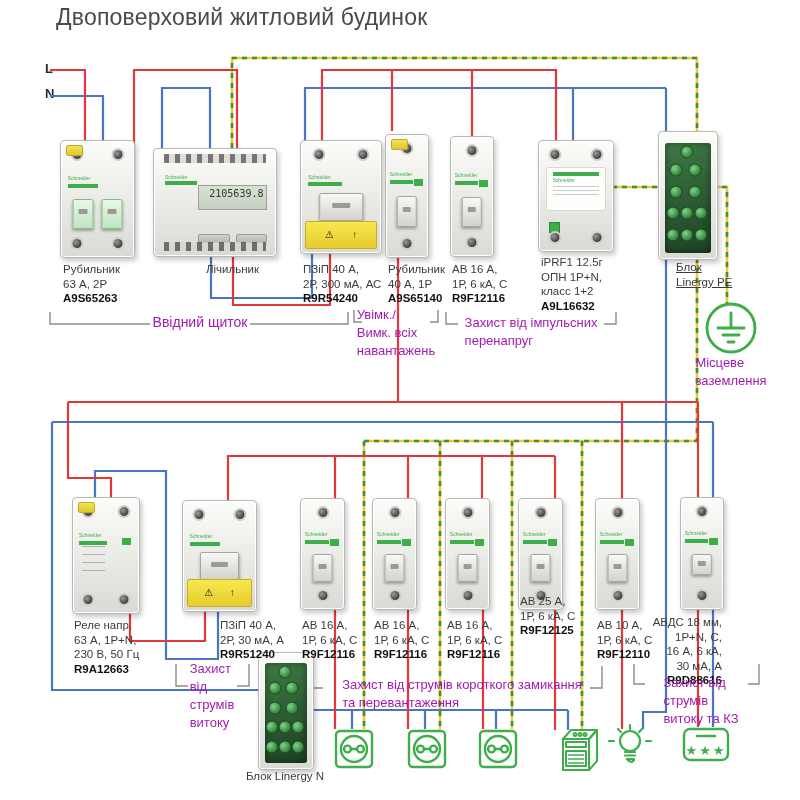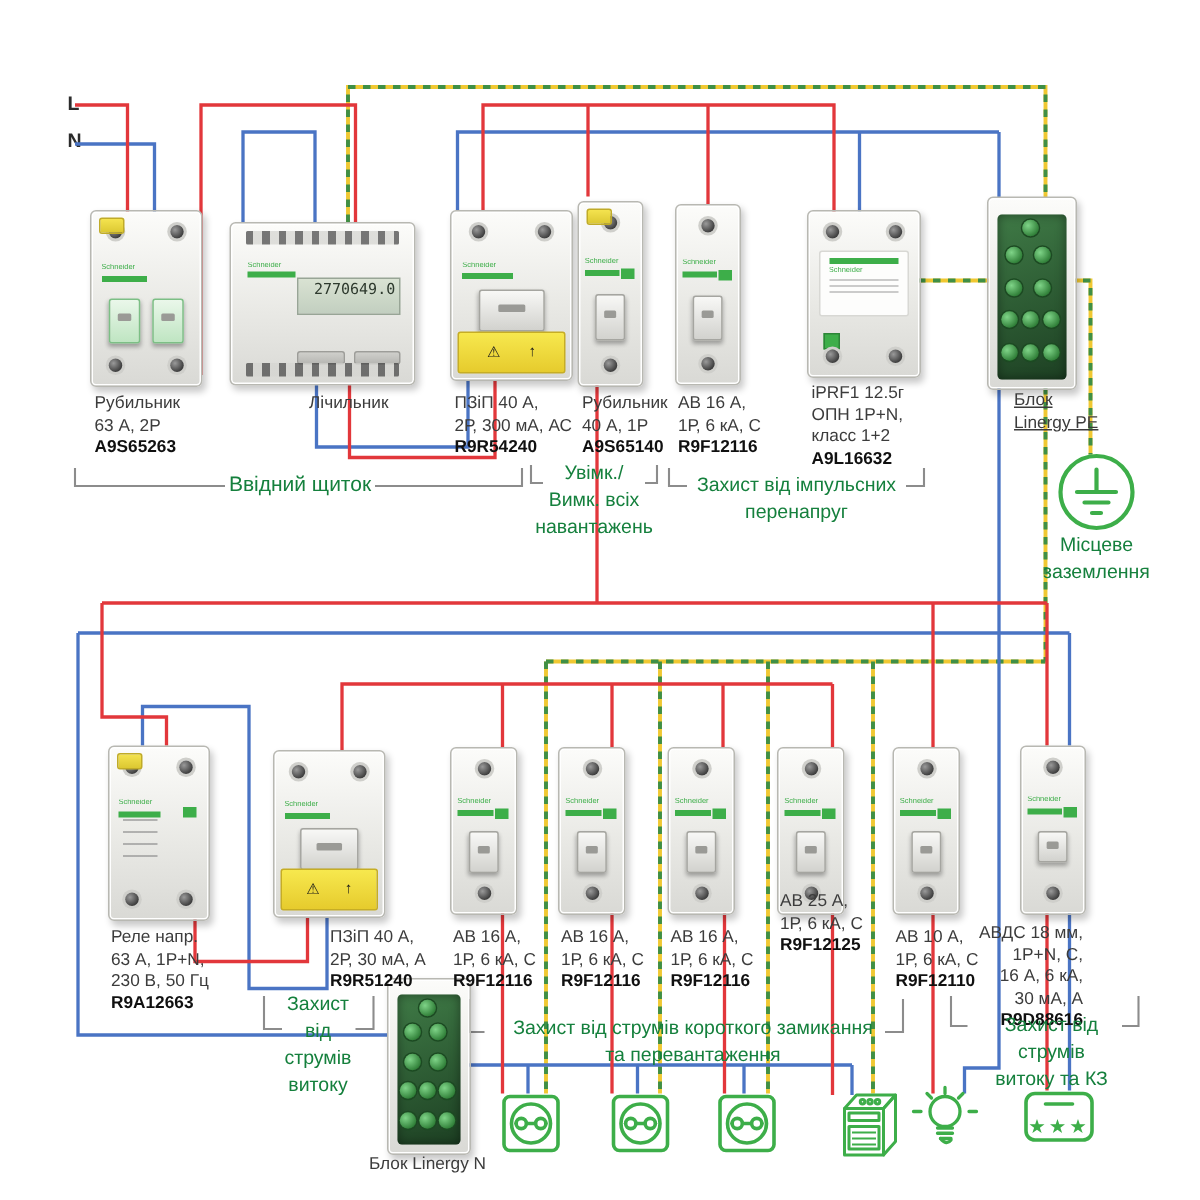--- a/index.html
+++ b/index.html
@@ -45,28 +45,29 @@
   .cardtxt{display:block;margin:3px 10% 0;height:10px;opacity:.5;
         background:repeating-linear-gradient(180deg,#999 0 1px,transparent 1px 4px);}
   .gsq{position:absolute;bottom:16%;left:13%;width:9px;height:9px;background:#3dae49;border:1px solid #2c8537;}
   .lpanel{position:absolute;top:9%;left:11%;right:11%;bottom:5%;border-radius:3px;
         background:linear-gradient(160deg,#3f7a46,#1d4023);box-shadow:inset 0 0 7px rgba(0,0,0,.45);}
   .ldot{position:absolute;width:11px;height:11px;border-radius:50%;transform:translate(-50%,-50%);
         background:radial-gradient(circle at 35% 35%,#7fd488,#2e7d36 75%);box-shadow:0 0 0 1px #1c4a22;}
   
   .devlabel{position:absolute;z-index:4;font-size:11.5px;line-height:14.5px;color:#3c3c3c;white-space:nowrap;}
   .devlabel b{color:#101010;}
-  .brtext{position:absolute;z-index:4;color:#15803d;font-size:13px;line-height:18px;text-align:center;
+  .brtext{position:absolute;z-index:4;color:#a21caf;font-size:13px;line-height:18px;
           transform:translateX(-50%);white-space:nowrap;}
   .loadicon{position:absolute;z-index:3;}
 </style>
 </head>
 <body>
 
 <div class="canvas">
+  <div class="title">Двоповерховий житловий будинок</div>
   <div class="phase" style="left:45px;top:61px">L</div>
   <div class="phase" style="left:45px;top:86px">N</div>
 
   <svg id="wires" width="800" height="800" viewBox="0 0 800 800">
 
     <path class="pe-y" fill="none" stroke-width="2.6" d="M232,148 V58 H697 V133 M697,258 V441 M612,187 H727 V303 M364,441 H697 M364,441 V729 M440,441 V729 M512,441 V729 M582,441 V729" stroke="#f0c832"></path>
     <path class="pe-g" fill="none" stroke-width="2.6" stroke-dasharray="5 5" d="M232,148 V58 H697 V133 M697,258 V441 M612,187 H727 V303 M364,441 H697 M364,441 V729 M440,441 V729 M512,441 V729 M582,441 V729" stroke="#3f8f46"></path>
 
     <path class="wb" fill="none" stroke-width="2.2" d="M50,96 H103 V142 M162,148 V88 H210 V148 M211,255 V298 H312 V254 M305,140 V88 H666 M573,88 V141 M666,88 V712 H643 V729 M52,422 H713 M52,422 V690 H258 M713,422 V497 M95,497 V471 H166 V659 H218 V612 M312,710 H568 M352,710 V729 M425,710 V729 M496,710 V729 M568,710 V730 M713,608 V727" stroke="#4a74c4"></path>
 
@@ -85,21 +86,21 @@
         <span class="tog tgreen" style="left:30%;width:26%"></span>
         <span class="tog tgreen" style="left:70%;width:26%"></span>
         <span class="sc sc-bl"></span>
         <span class="sc sc-br"></span>
       </div>
       <div class="devlabel" style="left: 63px; top: 262px;">Рубильник<br>63 А, 2Р<br><b>A9S65263</b></div>
       <div class="dev dev-meter" style="left: 153px; top: 148px; width: 122px; height: 107px;">
         <span class="trow"></span>
         <span class="brand" style="top:24%">Schneider</span>
         <span class="gbar" style="top:30%;width:26%"></span>
-        <span class="lcd">2770649.0</span>
+        <span class="lcd">2105639.8</span>
         <span class="btns">
           <i></i>
           <i></i>
         </span>
         <span class="trow trow-b"></span>
       </div>
       <div class="devlabel" style="left: 206px; top: 262px;">Лічильник</div>
       <div class="dev dev-rcd2" style="left: 300px; top: 140px; width: 80px; height: 112px;">
         <span class="sc sc-tl"></span>
         <span class="sc sc-tr"></span>

